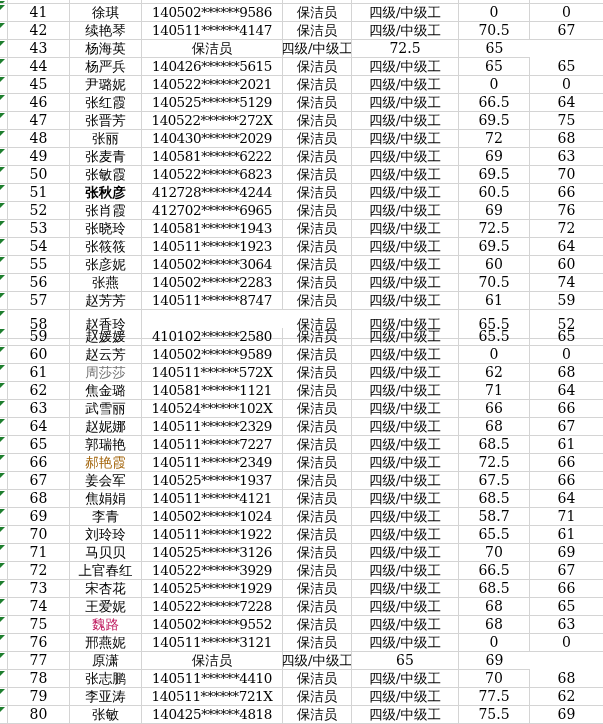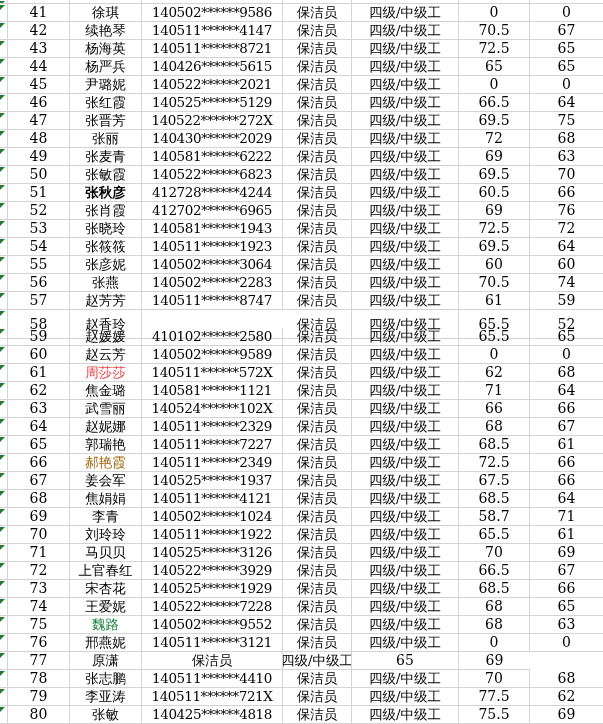--- a/index.html
+++ b/index.html
@@ -76,21 +76,20 @@
     <div class="cell cjk" style="border-right-color: rgb(212, 212, 212); border-bottom-color: rgb(212, 212, 212); color: rgb(0, 0, 0);">四级/中级工</div>
     <div class="cell num" style="border-right-color: rgb(212, 212, 212); border-bottom-color: rgb(212, 212, 212); color: rgb(0, 0, 0);">70.5</div>
     <div class="cell num" style="border-right-color: rgb(212, 212, 212); border-bottom-color: rgb(212, 212, 212); color: rgb(0, 0, 0);">67</div>
   </div>
     <div class="row">
     <div class="cell indicator" style="border-right-color: rgb(212, 212, 212); border-bottom-color: rgb(212, 212, 212); color: rgb(0, 0, 0);">
         <span class="tri" style="border-top-color: rgb(30, 126, 46);"></span>
       </div>
     <div class="cell num" style="border-right-color: rgb(212, 212, 212); border-bottom-color: rgb(212, 212, 212); color: rgb(0, 0, 0);">43</div>
     <div class="cell cjk" style="border-right-color: rgb(212, 212, 212); border-bottom-color: rgb(212, 212, 212); color: rgb(0, 0, 0);">杨海英</div>
-    <div class="cell id" style="border-right-color: rgb(212, 212, 212); border-bottom-color: rgb(212, 212, 212); color: rgb(0, 0, 0);">140511******8721</div>
     <div class="cell cjk" style="border-right-color: rgb(212, 212, 212); border-bottom-color: rgb(212, 212, 212); color: rgb(0, 0, 0);">保洁员</div>
     <div class="cell cjk" style="border-right-color: rgb(212, 212, 212); border-bottom-color: rgb(212, 212, 212); color: rgb(0, 0, 0);">四级/中级工</div>
     <div class="cell num" style="border-right-color: rgb(212, 212, 212); border-bottom-color: rgb(212, 212, 212); color: rgb(0, 0, 0);">72.5</div>
     <div class="cell num" style="border-right-color: rgb(212, 212, 212); border-bottom-color: rgb(212, 212, 212); color: rgb(0, 0, 0);">65</div>
   </div>
     <div class="row">
     <div class="cell indicator" style="border-right-color: rgb(212, 212, 212); border-bottom-color: rgb(212, 212, 212); color: rgb(0, 0, 0);">
         <span class="tri" style="border-top-color: rgb(30, 126, 46);"></span>
       </div>
     <div class="cell num" style="border-right-color: rgb(212, 212, 212); border-bottom-color: rgb(212, 212, 212); color: rgb(0, 0, 0);">44</div>
@@ -291,21 +290,21 @@
     <div class="cell cjk" style="border-right-color: rgb(212, 212, 212); border-bottom-color: rgb(212, 212, 212); color: rgb(0, 0, 0);">保洁员</div>
     <div class="cell cjk" style="border-right-color: rgb(212, 212, 212); border-bottom-color: rgb(212, 212, 212); color: rgb(0, 0, 0);">四级/中级工</div>
     <div class="cell num" style="border-right-color: rgb(212, 212, 212); border-bottom-color: rgb(212, 212, 212); color: rgb(0, 0, 0);">0</div>
     <div class="cell num" style="border-right-color: rgb(212, 212, 212); border-bottom-color: rgb(212, 212, 212); color: rgb(0, 0, 0);">0</div>
   </div>
     <div class="row">
     <div class="cell indicator" style="border-right-color: rgb(212, 212, 212); border-bottom-color: rgb(212, 212, 212); color: rgb(0, 0, 0);">
         <span class="tri" style="border-top-color: rgb(30, 126, 46);"></span>
       </div>
     <div class="cell num" style="border-right-color: rgb(212, 212, 212); border-bottom-color: rgb(212, 212, 212); color: rgb(0, 0, 0);">61</div>
-    <div class="cell cjk" style="border-right-color: rgb(212, 212, 212); border-bottom-color: rgb(212, 212, 212); color: #ef4444;">周莎莎</div>
+    <div class="cell cjk" style="border-right-color: rgb(212, 212, 212); border-bottom-color: rgb(212, 212, 212); color: #737373;">周莎莎</div>
     <div class="cell id" style="border-right-color: rgb(212, 212, 212); border-bottom-color: rgb(212, 212, 212); color: rgb(0, 0, 0);">140511******572X</div>
     <div class="cell cjk" style="border-right-color: rgb(212, 212, 212); border-bottom-color: rgb(212, 212, 212); color: rgb(0, 0, 0);">保洁员</div>
     <div class="cell cjk" style="border-right-color: rgb(212, 212, 212); border-bottom-color: rgb(212, 212, 212); color: rgb(0, 0, 0);">四级/中级工</div>
     <div class="cell num" style="border-right-color: rgb(212, 212, 212); border-bottom-color: rgb(212, 212, 212); color: rgb(0, 0, 0);">62</div>
     <div class="cell num" style="border-right-color: rgb(212, 212, 212); border-bottom-color: rgb(212, 212, 212); color: rgb(0, 0, 0);">68</div>
   </div>
     <div class="row">
     <div class="cell indicator" style="border-right-color: rgb(212, 212, 212); border-bottom-color: rgb(212, 212, 212); color: rgb(0, 0, 0);">
         <span class="tri" style="border-top-color: rgb(30, 126, 46);"></span>
       </div>
@@ -459,21 +458,21 @@
     <div class="cell cjk" style="border-right-color: rgb(212, 212, 212); border-bottom-color: rgb(212, 212, 212); color: rgb(0, 0, 0);">保洁员</div>
     <div class="cell cjk" style="border-right-color: rgb(212, 212, 212); border-bottom-color: rgb(212, 212, 212); color: rgb(0, 0, 0);">四级/中级工</div>
     <div class="cell num" style="border-right-color: rgb(212, 212, 212); border-bottom-color: rgb(212, 212, 212); color: rgb(0, 0, 0);">68</div>
     <div class="cell num" style="border-right-color: rgb(212, 212, 212); border-bottom-color: rgb(212, 212, 212); color: rgb(0, 0, 0);">65</div>
   </div>
     <div class="row">
     <div class="cell indicator" style="border-right-color: rgb(212, 212, 212); border-bottom-color: rgb(212, 212, 212); color: rgb(0, 0, 0);">
         <span class="tri" style="border-top-color: rgb(30, 126, 46);"></span>
       </div>
     <div class="cell num" style="border-right-color: rgb(212, 212, 212); border-bottom-color: rgb(212, 212, 212); color: rgb(0, 0, 0);">75</div>
-    <div class="cell cjk" style="border-right-color: rgb(212, 212, 212); border-bottom-color: rgb(212, 212, 212); color: #15803d;">魏路</div>
+    <div class="cell cjk" style="border-right-color: rgb(212, 212, 212); border-bottom-color: rgb(212, 212, 212); color: #be185d;">魏路</div>
     <div class="cell id" style="border-right-color: rgb(212, 212, 212); border-bottom-color: rgb(212, 212, 212); color: rgb(0, 0, 0);">140502******9552</div>
     <div class="cell cjk" style="border-right-color: rgb(212, 212, 212); border-bottom-color: rgb(212, 212, 212); color: rgb(0, 0, 0);">保洁员</div>
     <div class="cell cjk" style="border-right-color: rgb(212, 212, 212); border-bottom-color: rgb(212, 212, 212); color: rgb(0, 0, 0);">四级/中级工</div>
     <div class="cell num" style="border-right-color: rgb(212, 212, 212); border-bottom-color: rgb(212, 212, 212); color: rgb(0, 0, 0);">68</div>
     <div class="cell num" style="border-right-color: rgb(212, 212, 212); border-bottom-color: rgb(212, 212, 212); color: rgb(0, 0, 0);">63</div>
   </div>
     <div class="row">
     <div class="cell indicator" style="border-right-color: rgb(212, 212, 212); border-bottom-color: rgb(212, 212, 212); color: rgb(0, 0, 0);">
         <span class="tri" style="border-top-color: rgb(30, 126, 46);"></span>
       </div>

